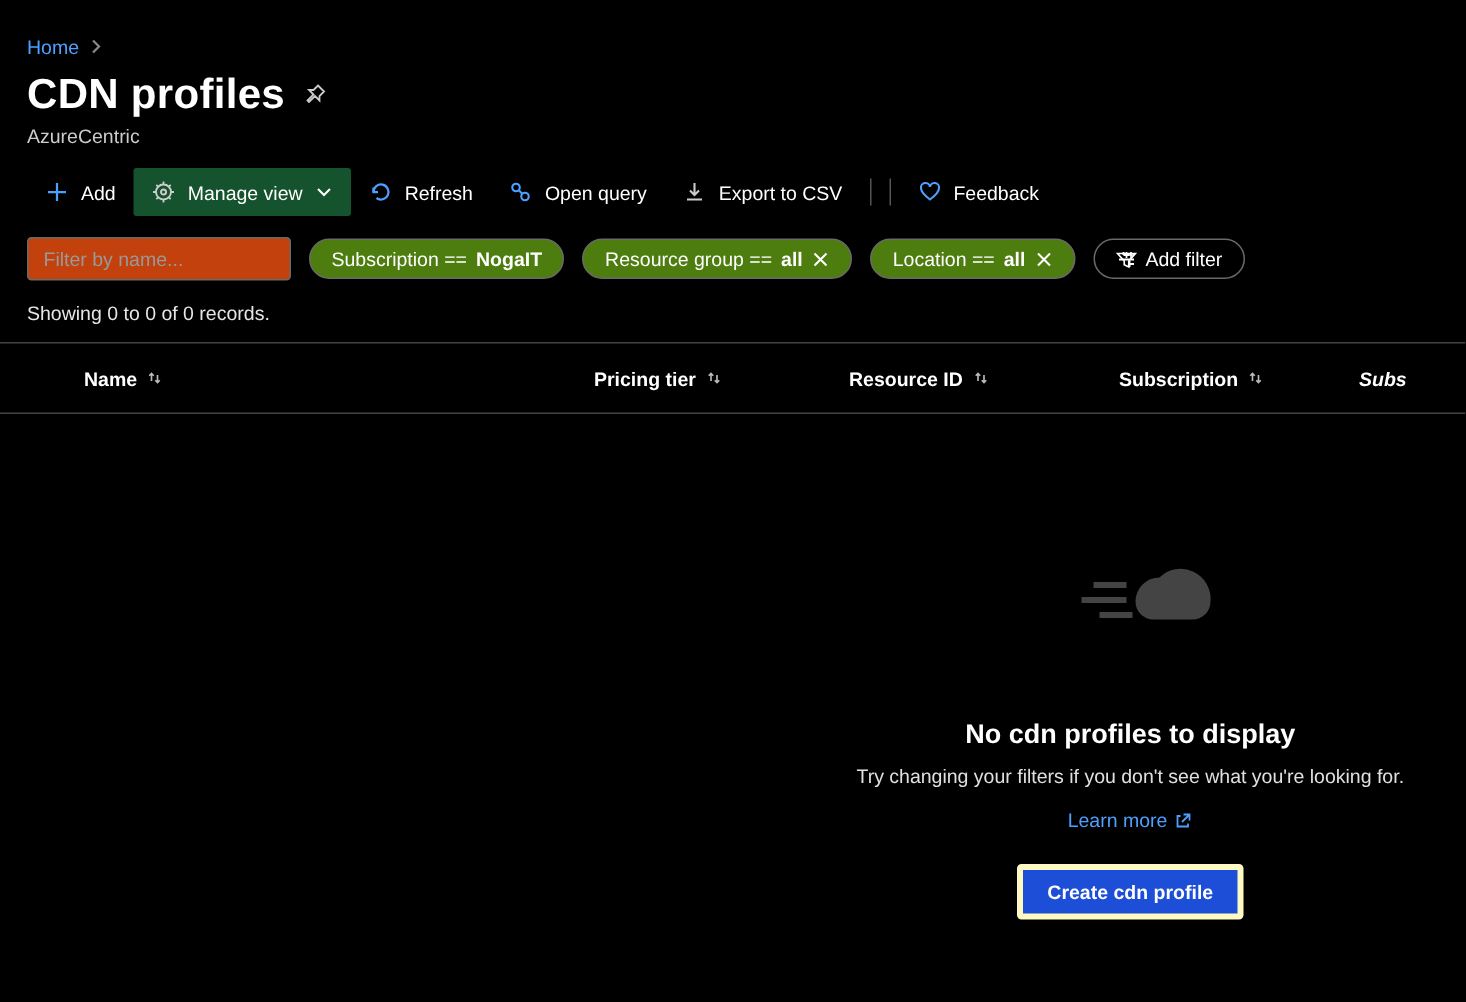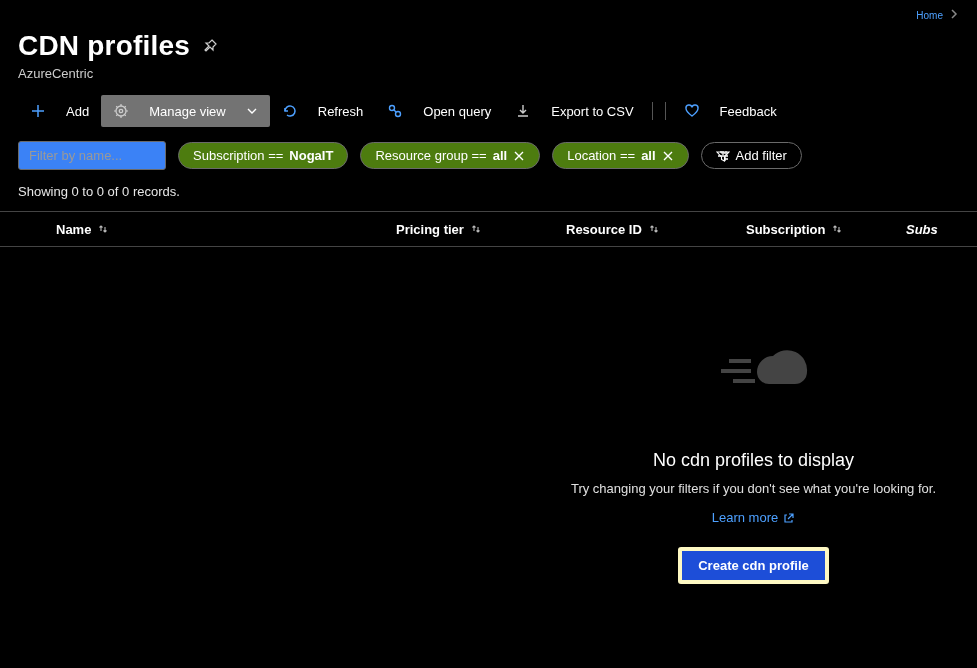--- a/index.html
+++ b/index.html
@@ -8,24 +8,23 @@
     color: #ffffff;
     font-family: 'Segoe UI', -apple-system, sans-serif;
     font-size: 13px;
     width: 977px;
     height: 668px;
     overflow: hidden;
   }
   .breadcrumb {
     display: flex;
     align-items: center;
-    padding: 8px 18px 4px;
+    padding: 24px 18px 4px;
     gap: 6px;
-    font-size: 10px;
-    justify-content: flex-end;
+    font-size: 13px;
   }
   .breadcrumb-link { color: #4da0ff; text-decoration: none; cursor: pointer; }
   .breadcrumb-chevron { color: #888; font-size: 12px; }
   .header {
     padding: 4px 18px 4px;
     display: flex;
     align-items: center;
     gap: 12px;
   }
   .page-title {
@@ -45,50 +44,50 @@
   .toolbar {
     display: flex;
     align-items: center;
     padding: 0 18px;
     gap: 0;
     height: 40px;
   }
   .tb-btn {
     display: flex;
     align-items: center;
-    gap: 20px;
+    gap: 8px;
     padding: 8px 12px;
     background: none;
     border: none;
     color: #ffffff;
     font-size: 13px;
     cursor: pointer;
     font-family: inherit;
     border-radius: 2px;
   }
-  .tb-btn.active { background: #737373; align-items: center; }
+  .tb-btn.active { background: #14532d; align-items: center; }
   .tb-btn.disabled { color: #6a6a6a; cursor: default; }
   .tb-btn.disabled svg { stroke: #6a6a6a; fill:#6a6a6a;}
   .tb-sep { width: 1px; height: 18px; background: #555; margin: 0 6px; }
   .ico { display:inline-flex; align-items:center; justify-content:center; }
   .filter-row {
     display: flex;
     align-items: center;
     gap: 12px;
     padding: 10px 18px 4px;
     flex-wrap: wrap;
   }
   .filter-input {
-    background: #3b82f6;
+    background: #c2410c;
     border: 1px solid #6a6a6a;
     border-radius: 3px;
     padding: 6px 10px;
     color: #fff;
     font-size: 13px;
-    width: 148px;
+    width: 176px;
     font-family: inherit;
   }
   .filter-input::placeholder { color: #999; }
   .pill {
     display: flex;
     align-items: center;
     gap: 6px;
     border: 1px solid #6a6a6a;
     border-radius: 16px;
     padding: 5px 14px;
@@ -113,21 +112,21 @@
     padding: 10px 18px 12px;
     font-size: 13px;
     color: #e6e6e6;
   }
   .table-header {
     display: flex;
     align-items: center;
     border-top: 1px solid #444;
     border-bottom: 1px solid #444;
     padding: 0 18px;
-    height: 36px;
+    height: 48px;
     font-size: 13px;
     font-weight: 600;
   }
   .th { display:flex; align-items:center; gap:6px; padding: 0 10px; }
   .th.checkbox-col { width: 28px; padding:0; }
   .th.name-col { flex: 0 0 340px; }
   .th.pricing-col { flex: 0 0 170px; }
   .th.resource-col { flex: 0 0 180px; }
   .th.sub-col { flex: 0 0 160px; text-align: center; }
   .th.last-col { flex: 0 0 60px; font-style: italic; }
@@ -137,21 +136,21 @@
     flex-direction: column;
     align-items: center;
     justify-content: flex-start;
     padding-top: 80px;
     width: 100%;
     position: relative;
     margin-left: 265px;
   }
   .empty-title {
     font-size: 18px;
-    font-weight: 400;
+    font-weight: 700;
     color: #fff;
     margin-top: 50px;
   }
   .empty-sub {
     font-size: 13px;
     color: #e0e0e0;
     margin-top: 10px;
   }
   .learn-more {
     color: #4da0ff;

